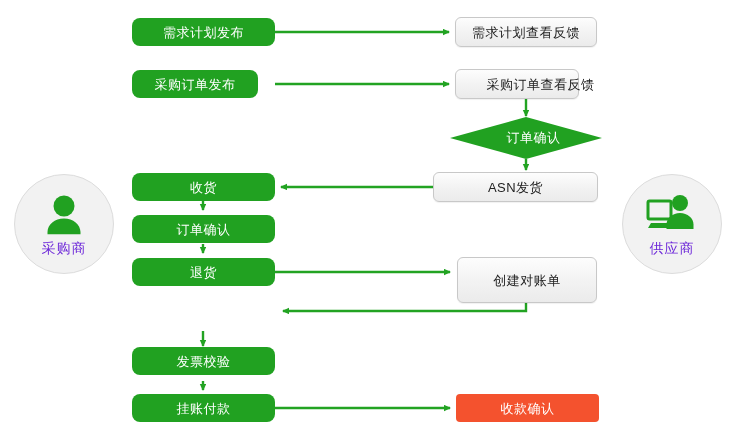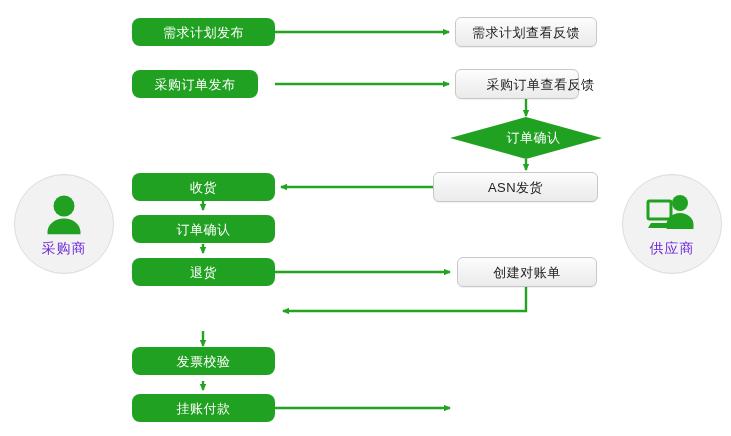--- a/index.html
+++ b/index.html
@@ -201,21 +201,22 @@
   </div>
 
   <div class="node grey" style="left:433px; top:172px; width:165px; height:30px;">ASN发货</div>
 
   <div class="node green" style="left:132px; top:173px; width:143px; height:28px;">收货</div>
 
   <div class="node green" style="left:132px; top:215px; width:143px; height:28px;">订单确认</div>
 
   <div class="node green" style="left:132px; top:258px; width:143px; height:28px;">退货</div>
 
-  <div class="node grey" style="left:457px; top:257px; width:140px; height:30px;">创建对账单</div>
+  <div class="node grey" style="left:457px; top:257px; width:140px; height:46px;">创建对账单</div>
 
 
   <div class="node green" style="left:132px; top:347px; width:143px; height:28px;">发票校验</div>
 
   <div class="node green" style="left:132px; top:394px; width:143px; height:28px;">挂账付款</div>
 
+  <div class="node orange" style="left:456px; top:394px; width:143px; height:28px;">收款确认</div>
 
 </div>
 
 </body></html>

